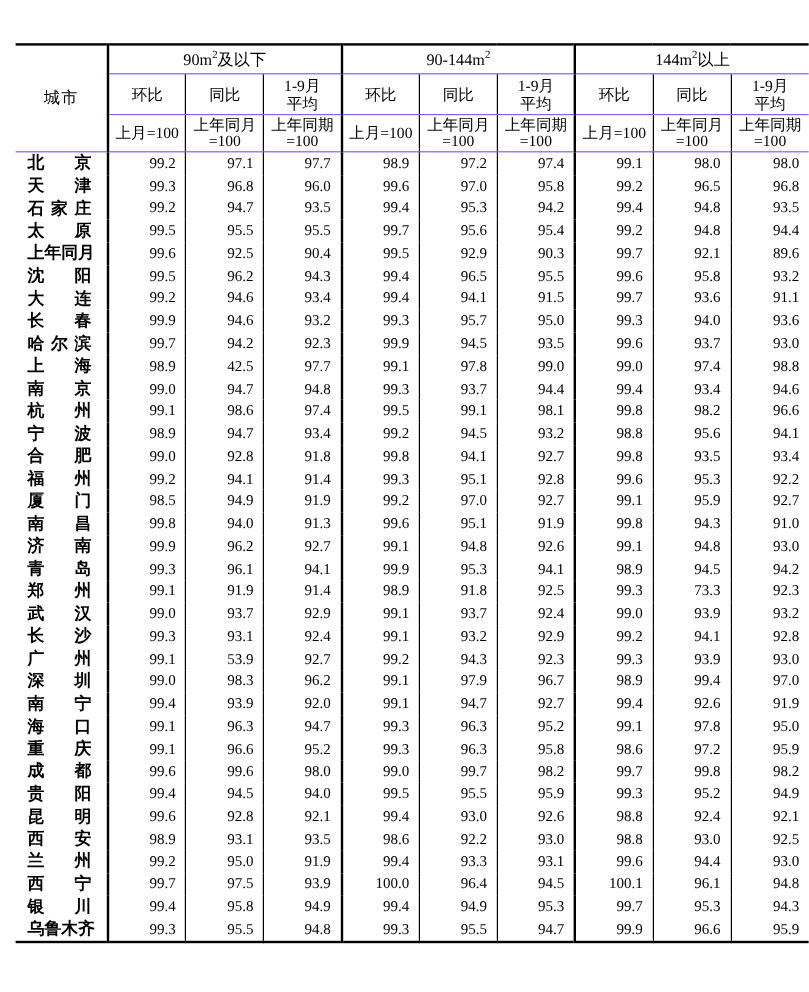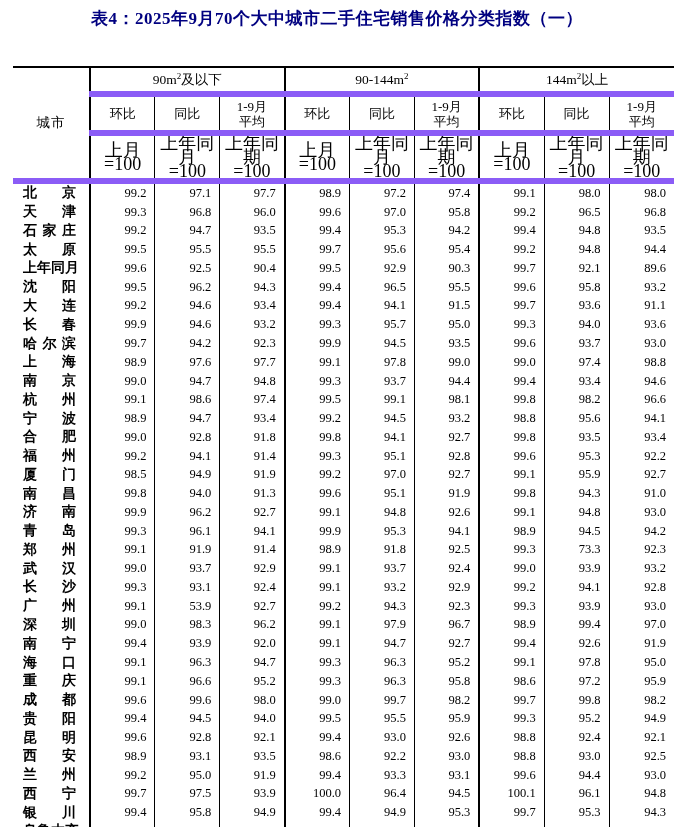--- a/index.html
+++ b/index.html
@@ -33,24 +33,24 @@
     padding: 0;
     font-weight: normal;
     vertical-align: middle;
     overflow: hidden;
   }
   
   th, td { border-right: 1px solid #000; }
   th:last-child, td:last-child { border-right: none; }
   .sep2 { border-right-width: 2px !important; }
   
-  thead th { border-bottom: 6px solid #8b5cf6; text-align: center; }
+  thead th { border-bottom: 1px solid #8b5cf6; text-align: center; }
   tr.h-group th { height: 23px; font-size: 13.5px; }
   tr.h-sub th   { height: 33px; font-size: 13px; white-space: pre-line; line-height: 15px; }
-  tr.h-basis th { height: 30px; font-size: 18px; white-space: pre-line; line-height: 14px; }
+  tr.h-basis th { height: 30px; font-size: 13px; white-space: pre-line; line-height: 14px; }
   th.city-h { font-size: 13.5px; letter-spacing: 1px; }
   sup.sq { font-size: 9px; vertical-align: super; line-height: 0; }
   
   tbody td { height: 18.77px; border-bottom: none; border-top: none; }
   td.city {
     font-size: 14px;
     padding: 0 13px 0 10px;
     text-align: justify;
     text-align-last: justify;
     text-justify: inter-character;
@@ -62,21 +62,20 @@
     text-align: right;
     padding-right: 8px;
     font-variant-numeric: tabular-nums;
   }
 </style>
 </head>
 <body>
 
 <div class="page">
 
-  <h1 class="title" style="color: rgb(0, 0, 128);">表4：2025年9月70个大中城市二手住宅销售价格分类指数（一）</h1>
 
   <table class="idx">
     <colgroup>
       <col class="c-city">
         <col>
         <col>
         <col>
         <col>
         <col>
         <col>
@@ -228,21 +227,21 @@
           <td class="num">99.9</td>
           <td class="num">94.5</td>
           <td class="num sep2">93.5</td>
           <td class="num">99.6</td>
           <td class="num">93.7</td>
           <td class="num">93.0</td>
         </tr>
         <tr>
           <td class="city sep2">上海</td>
           <td class="num">98.9</td>
-          <td class="num">97.6</td>
+          <td class="num">42.5</td>
           <td class="num sep2">97.7</td>
           <td class="num">99.1</td>
           <td class="num">97.8</td>
           <td class="num sep2">99.0</td>
           <td class="num">99.0</td>
           <td class="num">97.4</td>
           <td class="num">98.8</td>
         </tr>
         <tr>
           <td class="city sep2">南京</td>

